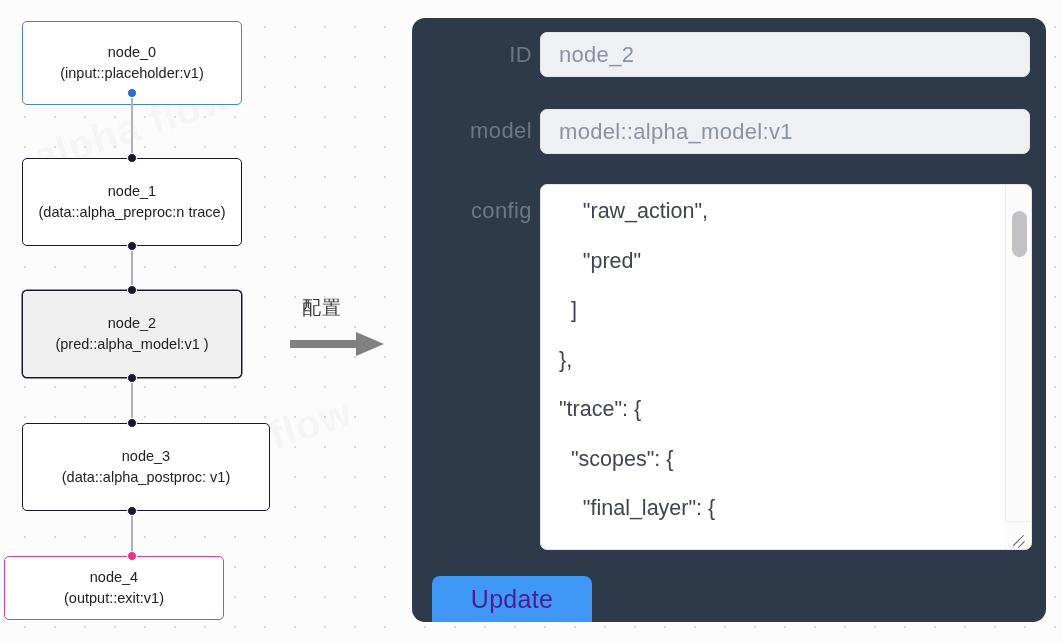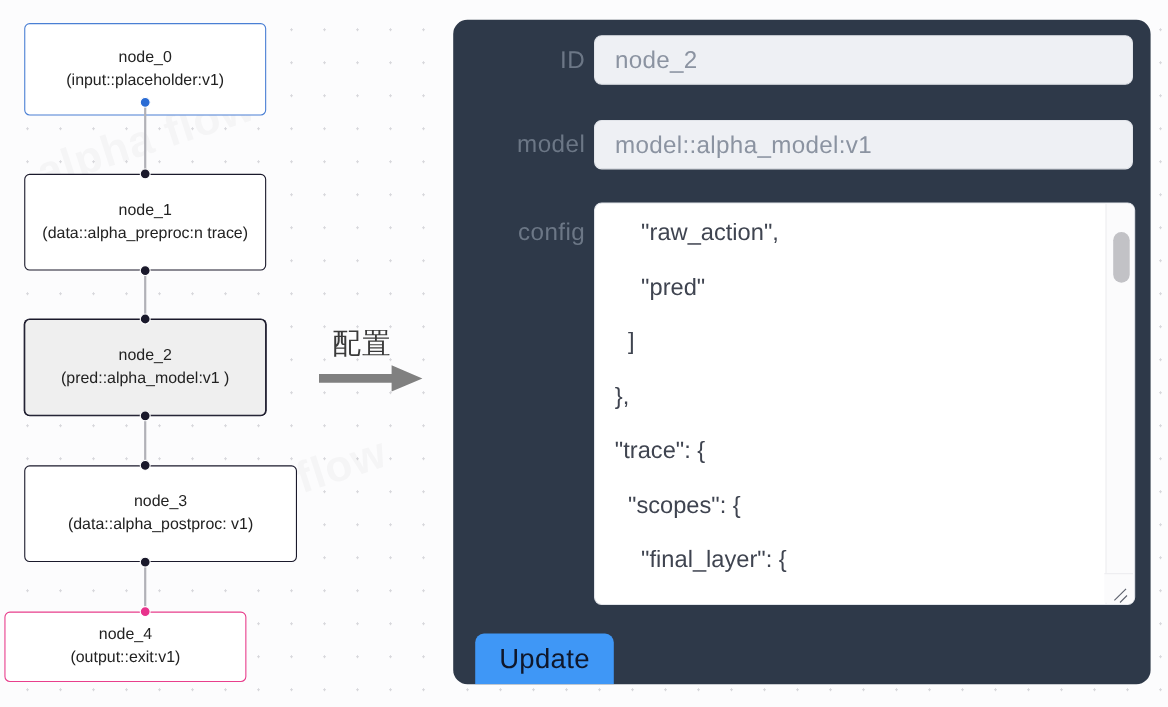--- a/index.html
+++ b/index.html
@@ -105,21 +105,21 @@
     position: absolute;
     left: 290px;
     top: 295px;
     width: 110px;
     height: 70px;
   }
   #flow-label {
     position: absolute;
     left: 12px;
     top: 0px;
-    font-size: 26px;
+    font-size: 19px;
     color: #3a3a3a;
     font-family: "DejaVu Sans", sans-serif;
     letter-spacing: 1px;
   }
   #flow-arrow { position: absolute; left: 0px; top: 36px; }
 
   
   #config-panel {
     position: absolute;
     left: 412px;
@@ -215,26 +215,26 @@
     transform: rotate(-45deg);
     right: 4px;
   }
   #config-resize-grip::before { width: 15px; bottom: 7px; }
   #config-resize-grip::after  { width: 9px;  bottom: 3px; right: 4px; }
 
   #update-button {
     position: absolute;
     left: 20px;
     top: 558px;
-    width: 126px;
+    width: 160px;
     height: 46px;
     background: #3f97f6;
     border: none;
     border-radius: 8px 8px 0 0;
-    color: #0f172a;
+    color: #4c1d95;
     font-size: 25px;
     font-family: "Liberation Sans", sans-serif;
     display: flex;
     align-items: center;
     justify-content: center;
     cursor: pointer;
     letter-spacing: 0.3px;
   }
 </style>
 </head>

